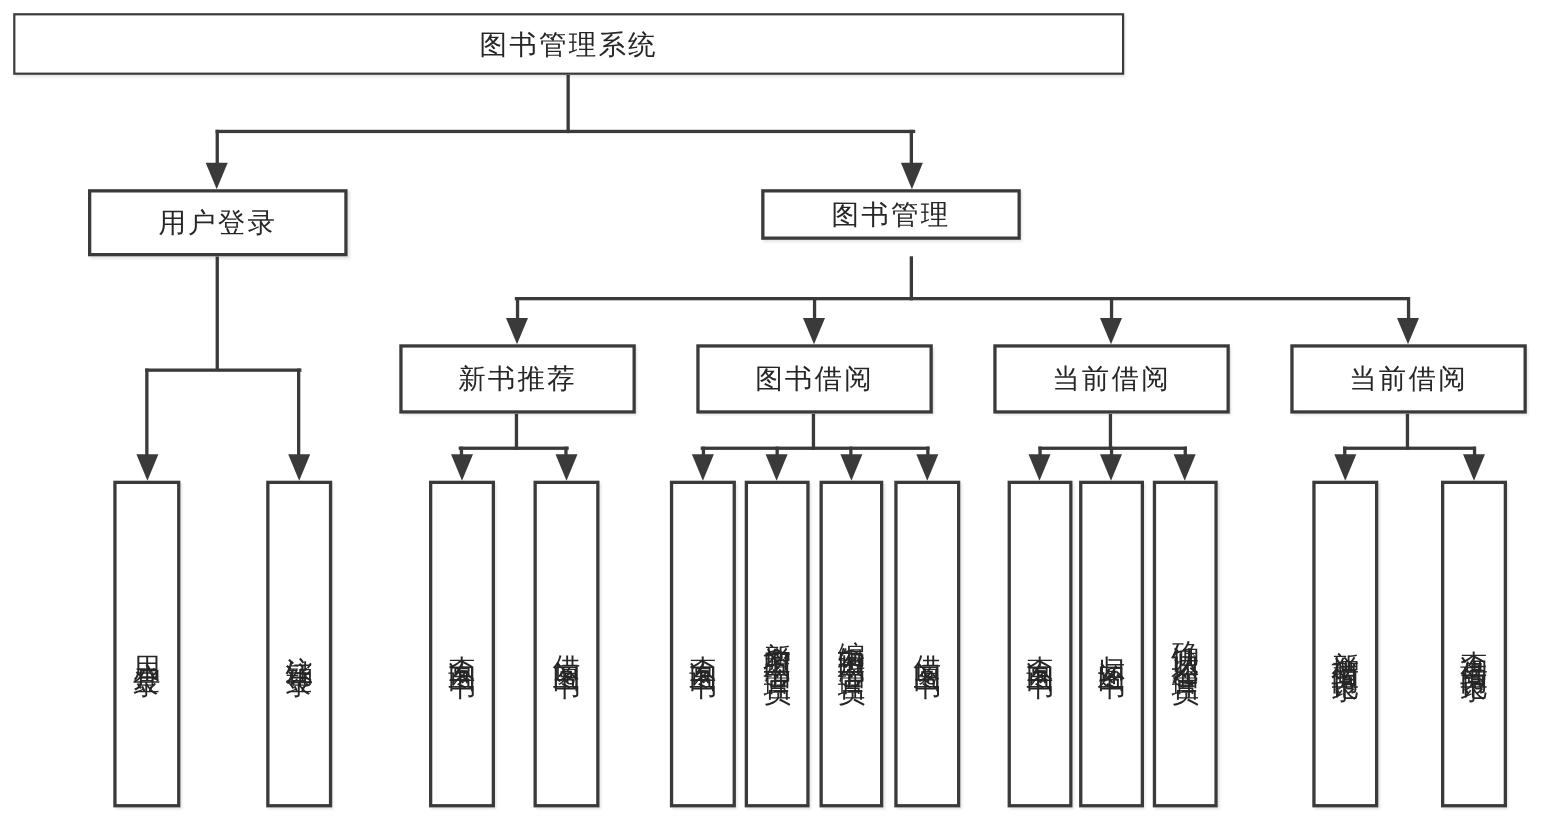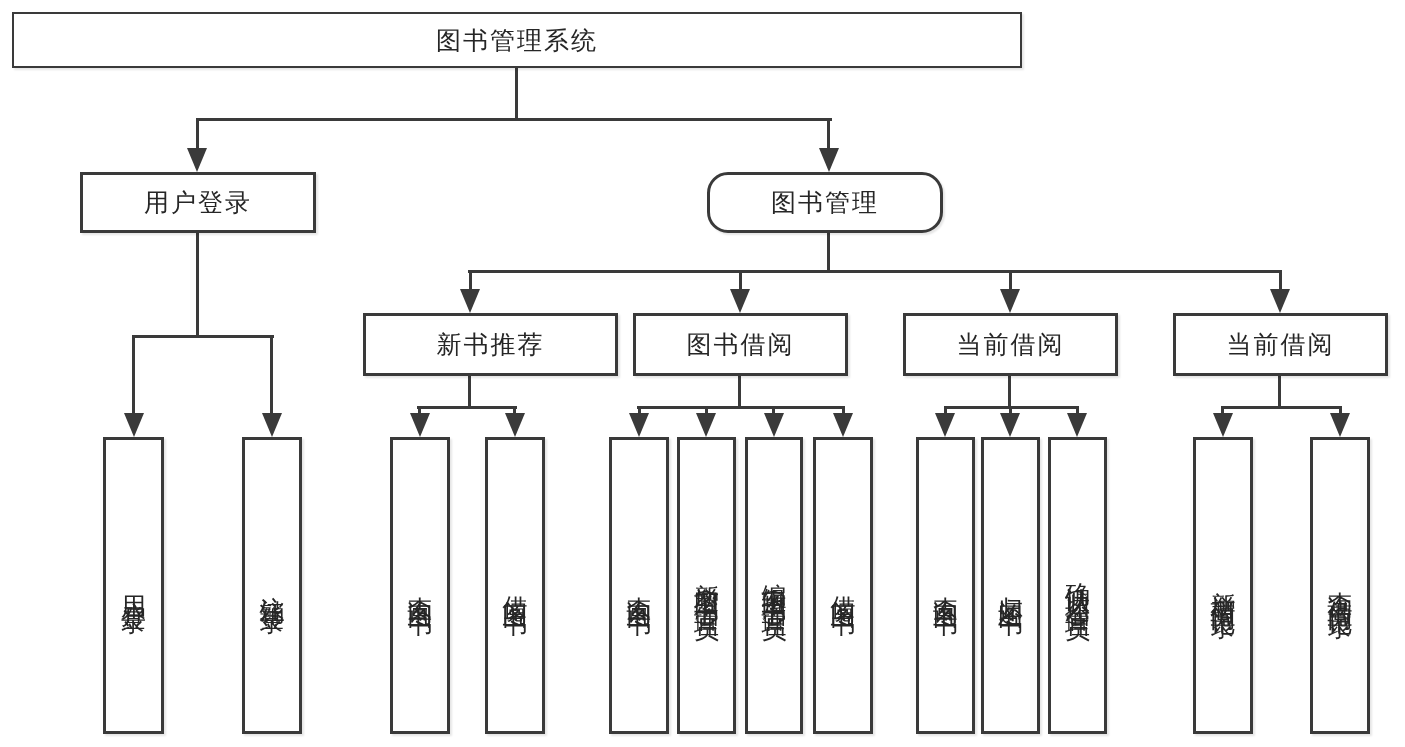--- a/index.html
+++ b/index.html
@@ -68,41 +68,41 @@
   <div class="node root" style="left:12px; top:12px; width:1010px; height:56px;">图书管理系统</div>
 
   <div class="line" style="left:515px; top:68px; width:3px; height:53px;"></div>
   <div class="line" style="left:196px; top:118px; width:636px; height:3px;"></div>
   <div class="line" style="left:196px; top:118px; width:3px; height:32px;"></div>
   <div class="arrow" style="left:187px; top:148px;"></div>
   <div class="line" style="left:827px; top:118px; width:3px; height:32px;"></div>
   <div class="arrow" style="left:819px; top:148px;"></div>
 
   <div class="node" style="left:80px; top:172px; width:236px; height:61px;">用户登录</div>
-  <div class="node" style="left:707px; top:172px; width:236px; height:61px;border-radius:21px;">图书管理</div>
+  <div class="node" style="left:692px; top:172px; width:236px; height:46px;">图书管理</div>
 
   <div class="line" style="left:196px; top:233px; width:3px; height:104px;"></div>
   <div class="line" style="left:132px; top:335px; width:142px; height:3px;"></div>
   <div class="line" style="left:132px; top:335px; width:3px; height:80px;"></div>
   <div class="arrow" style="left:124px; top:413px;"></div>
   <div class="line" style="left:270px; top:335px; width:3px; height:80px;"></div>
   <div class="arrow" style="left:262px; top:413px;"></div>
 
   <div class="line" style="left:827px; top:233px; width:3px; height:40px;"></div>
   <div class="line" style="left:468px; top:270px; width:813px; height:3px;"></div>
   <div class="line" style="left:469px; top:270px; width:3px; height:22px;"></div>
   <div class="arrow" style="left:460px; top:289px;"></div>
   <div class="line" style="left:739px; top:270px; width:3px; height:22px;"></div>
   <div class="arrow" style="left:730px; top:289px;"></div>
   <div class="line" style="left:1009px; top:270px; width:3px; height:22px;"></div>
   <div class="arrow" style="left:1000px; top:289px;"></div>
   <div class="line" style="left:1279px; top:270px; width:3px; height:22px;"></div>
   <div class="arrow" style="left:1270px; top:289px;"></div>
 
-  <div class="node" style="left:363px; top:313px; width:255px; height:63px;">新书推荐</div>
+  <div class="node" style="left:363px; top:313px; width:215px; height:63px;">新书推荐</div>
   <div class="node" style="left:903px; top:313px; width:215px; height:63px;">当前借阅</div>
   <div class="node" style="left:633px; top:313px; width:215px; height:63px;">图书借阅</div>
   <div class="node" style="left:1173px; top:313px; width:215px; height:63px;">当前借阅</div>
 
   <div class="line" style="left:468px; top:376px; width:3px; height:33px;"></div>
   <div class="line" style="left:417px; top:406px; width:100px; height:3px;"></div>
   <div class="line" style="left:418px; top:406px; width:3px; height:10px;"></div>
   <div class="arrow" style="left:410px; top:413px;"></div>
   <div class="line" style="left:513px; top:406px; width:3px; height:10px;"></div>
   <div class="arrow" style="left:505px; top:413px;"></div>

